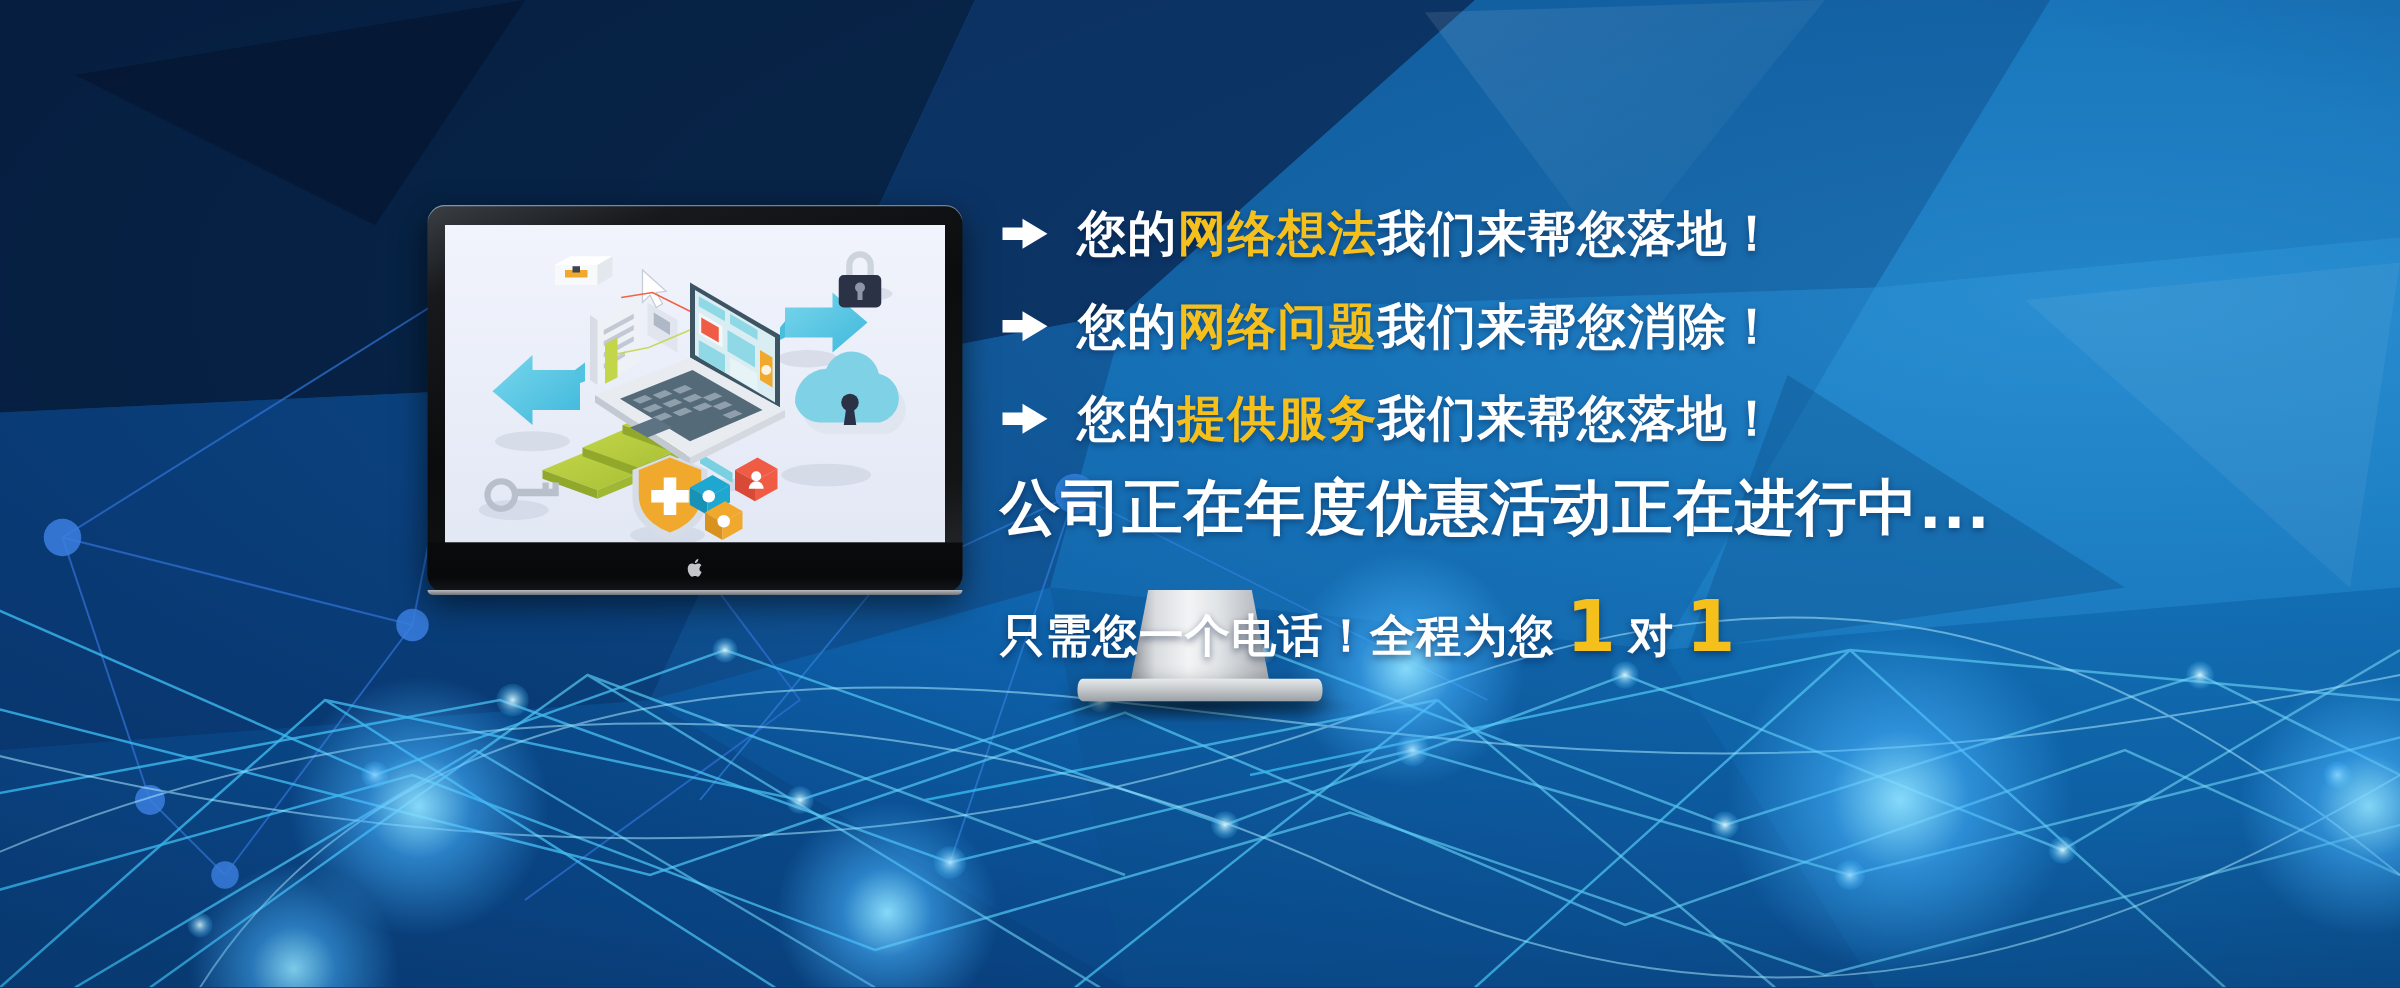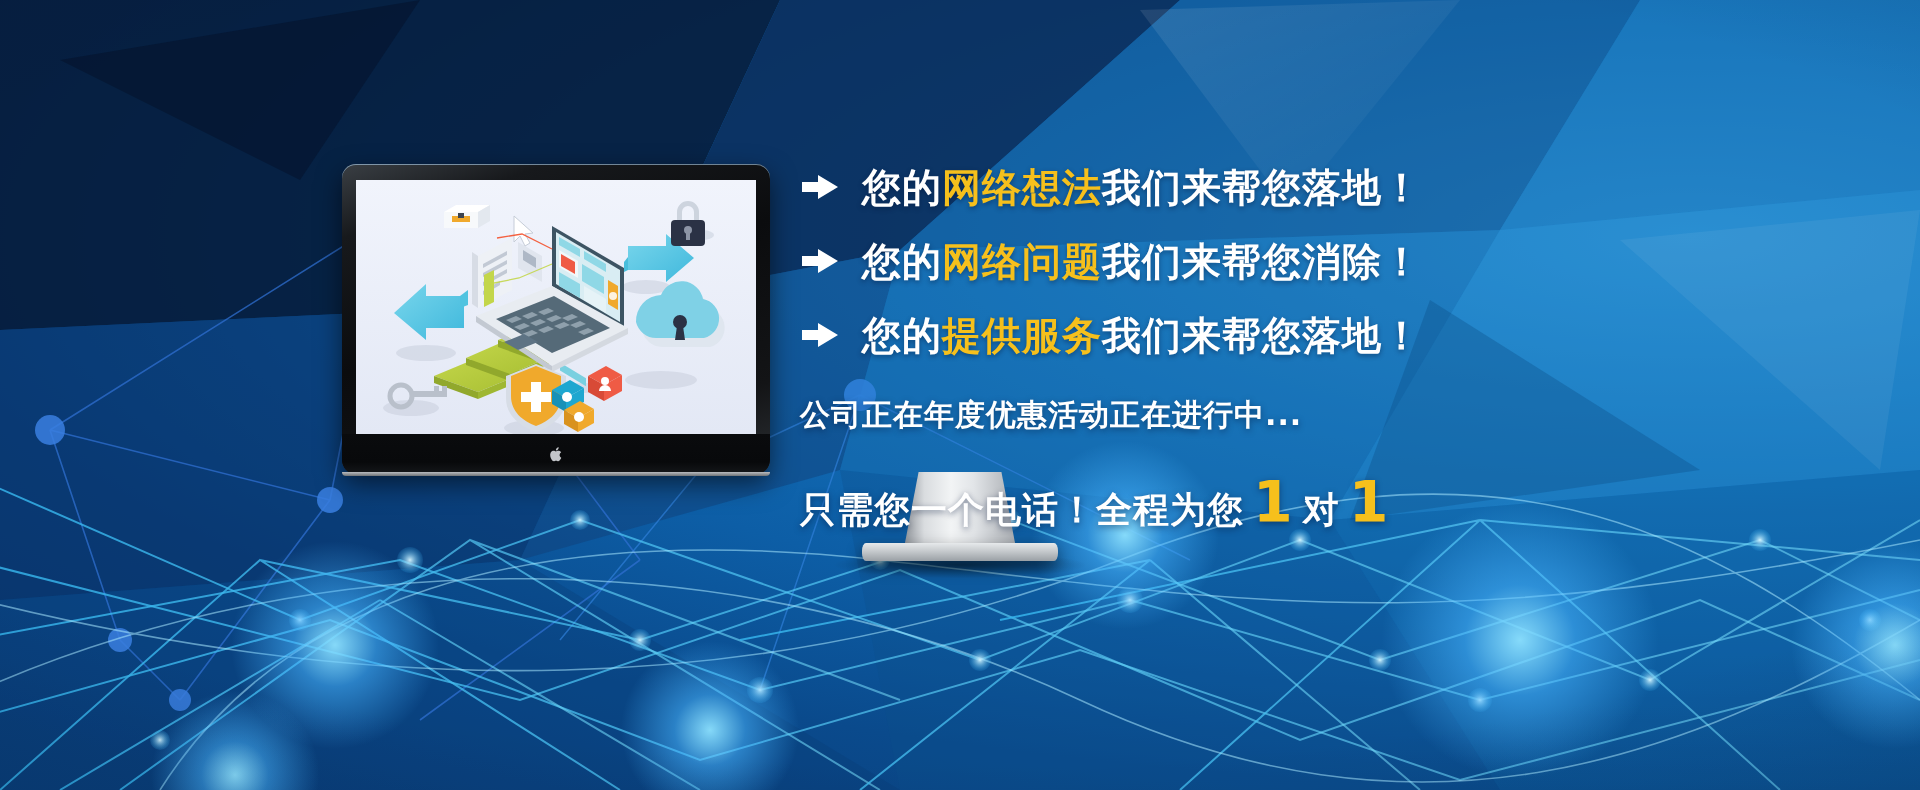--- a/index.html
+++ b/index.html
@@ -83,22 +83,22 @@
   .bullet-row{ display:flex; align-items:center; height:74px;text-align:right; }
   .arrow-ico{ width:40px; height:26px; flex:0 0 40px; margin-right:22px; }
   .bullet-text{
     font-size:39px; font-weight:bold; color:#ffffff; letter-spacing:1px;
     white-space:nowrap; line-height:1;
     text-shadow:0 2px 5px rgba(0,20,55,.45);
   }
   .hl{ color:#f6c01c; }
 
   .sub-line{
-    margin-top:28px;
-    font-size:30px; font-weight:bold; color:#ffffff; letter-spacing:1px;
+    margin-top:10px;
+    font-size:48px; font-weight:bold; color:#ffffff; letter-spacing:1px;
     white-space:nowrap; line-height:1;
     text-shadow:0 2px 6px rgba(0,20,55,.5);
   }
   .promo-line{
     margin-top:44px;
     font-size:36px; font-weight:bold; color:#ffffff; letter-spacing:1px;
     white-space:nowrap; line-height:1;
     text-shadow:0 2px 6px rgba(0,20,55,.5);
     display:flex; align-items:baseline;
   }

